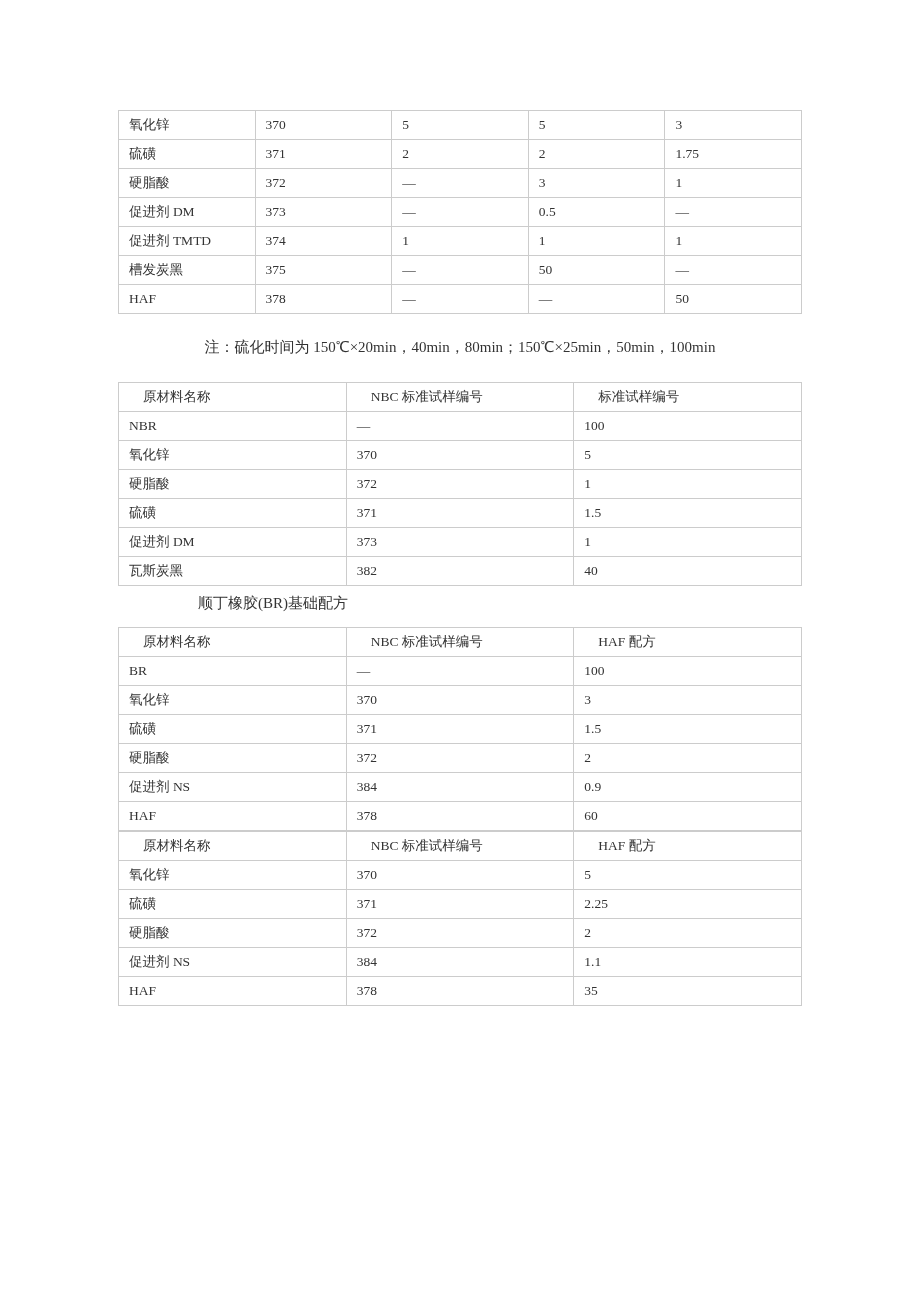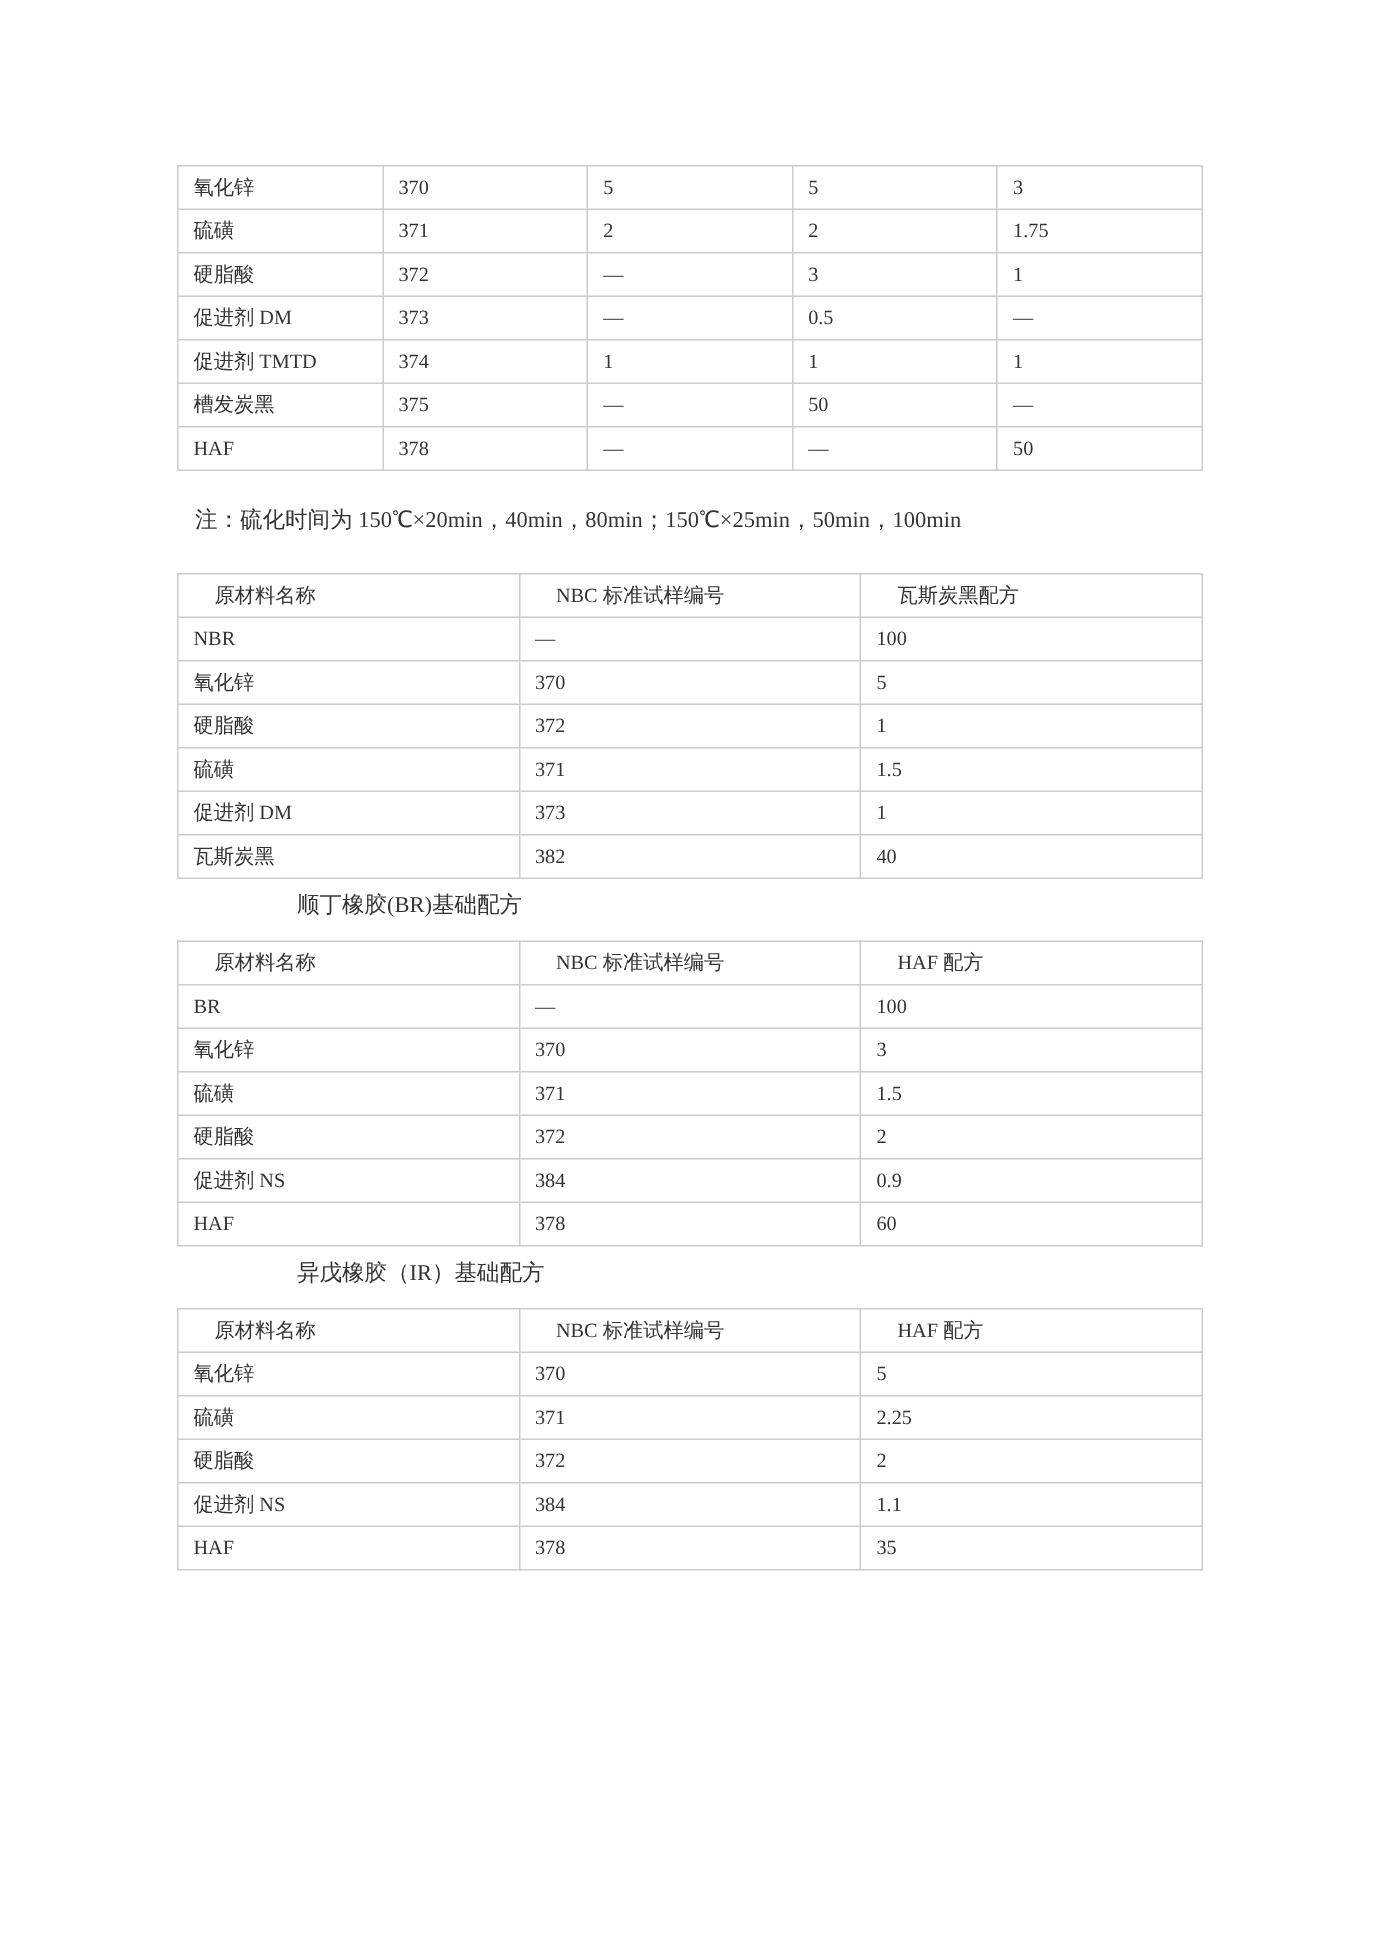--- a/index.html
+++ b/index.html
@@ -32,21 +32,22 @@
     background: #fff;
     padding-left: 24px;
   }
   .note {
     margin: 18px 0 18px 60px;
     font-size: 15px;
     line-height: 2.1;
     text-indent: 0;
   }
   .note-wrap {
-    margin-left: 12px;
+    margin-left: 0;
+    text-align: center;
   }
   .heading {
     margin: 8px 0 14px 80px;
     font-size: 15px;
   }
   .first-table {
     margin-top: 110px;
   }
 </style>
 </head>
@@ -108,21 +109,21 @@
       </tbody>
   </table>
 
   <div class="note note-wrap">注：硫化时间为 150℃×20min，40min，80min；150℃×25min，50min，100min</div>
 
   <table>
     <thead>
       <tr>
         <th>原材料名称</th>
         <th>NBC 标准试样编号</th>
-        <th>瓦斯炭黑配方</th>
+        <th>标准试样编号</th>
       </tr>
     </thead>
     <tbody>
         <tr>
         <td>NBR</td>
         <td>—</td>
         <td>100</td>
       </tr>
         <tr>
         <td>氧化锌</td>
@@ -188,21 +189,20 @@
         <td>0.9</td>
       </tr>
         <tr>
         <td>HAF</td>
         <td>378</td>
         <td>60</td>
       </tr>
       </tbody>
   </table>
 
-  <div class="heading">异戊橡胶（IR）基础配方</div>
   <table>
     <thead>
       <tr>
         <th>原材料名称</th>
         <th>NBC 标准试样编号</th>
         <th>HAF 配方</th>
       </tr>
     </thead>
     <tbody>
         <tr>

